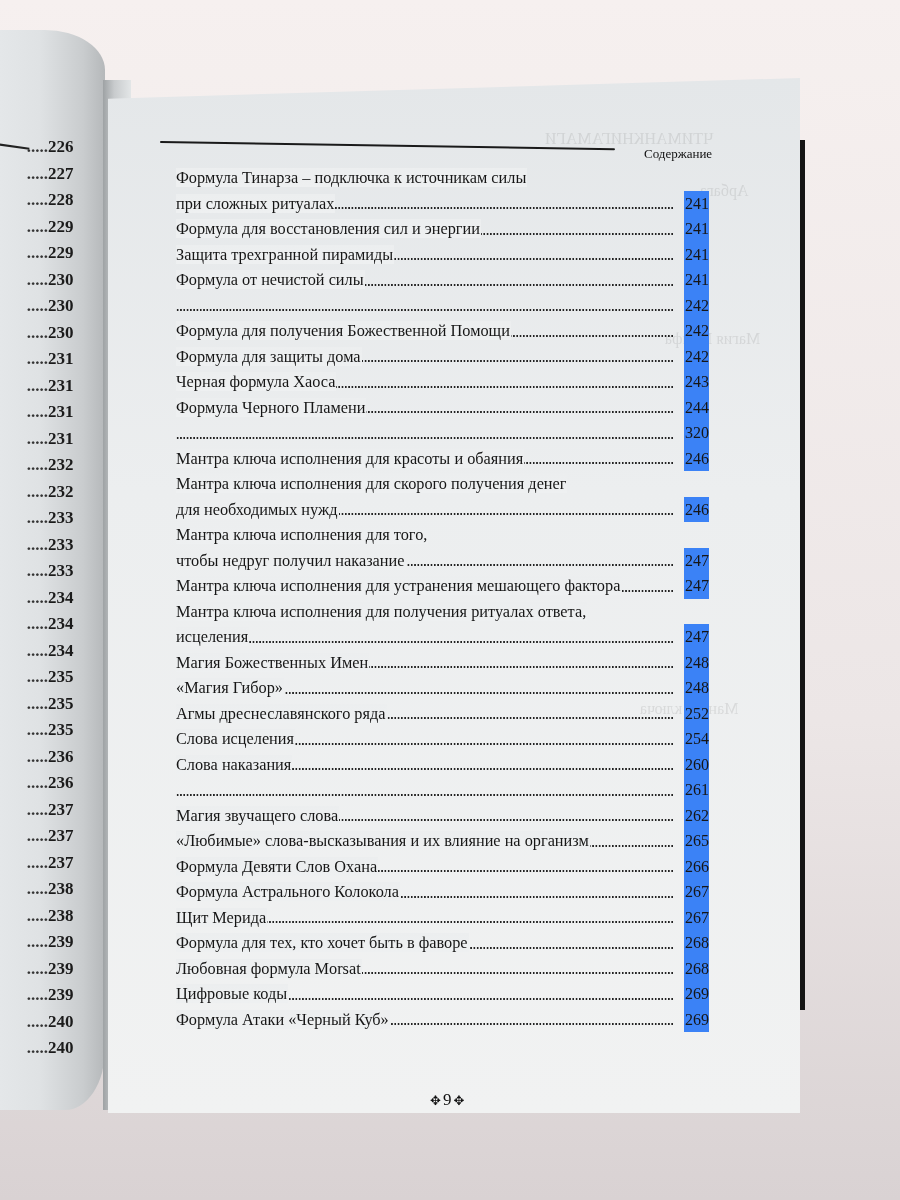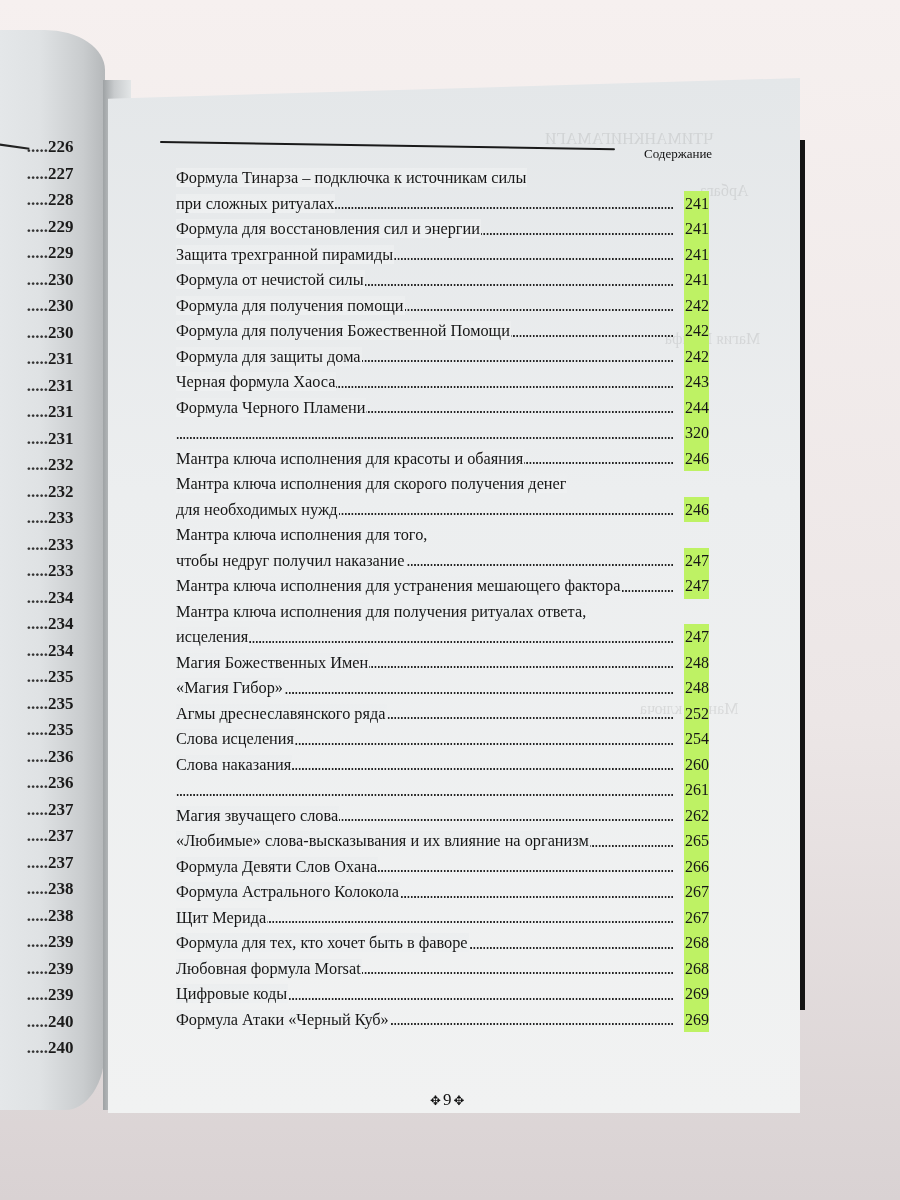--- a/index.html
+++ b/index.html
@@ -61,21 +61,21 @@
     position:absolute; left:0; right:36px; bottom:7px; height:2px;
     background-image: radial-gradient(circle, #222 0.8px, transparent 1px);
     background-size:3.3px 2px; background-repeat: repeat-x; z-index:1;
   }
   .toc-row .mask {
     position:relative; z-index:2;
     background: linear-gradient(180deg, rgba(236,238,239,1), rgba(238,240,241,1));
   }
   .toc-row .p {
     position:absolute; right:0; top:0; z-index:2; font-size:16px;
-    background:#bef264; padding-left:1px;
+    background:#3b82f6; padding-left:1px;
   }
   .page-num {
     position:absolute; left:428px; top:1090px; font-size:17px; color:#111;
   }
   .page-num .orn { font-size:13px; margin:0 2px; }
 </style>
 </head>
 <body>
 
 <div class="left-page">
@@ -130,21 +130,21 @@
 
 <div class="header-rule"></div>
 <div class="header-title">Содержание</div>
 
 <div class="toc" id="toc">
     <div class="toc-row"><span class="t mask">Формула Тинарза – подключка к источникам силы</span></div>
     <div class="toc-row"><span class="dots"></span><span class="t mask">при сложных ритуалах</span><span class="p">241</span></div>
     <div class="toc-row"><span class="dots"></span><span class="t mask">Формула для восстановления сил и энергии</span><span class="p">241</span></div>
     <div class="toc-row"><span class="dots"></span><span class="t mask">Защита трехгранной пирамиды</span><span class="p">241</span></div>
     <div class="toc-row"><span class="dots"></span><span class="t mask">Формула от нечистой силы</span><span class="p">241</span></div>
-    <div class="toc-row"><span class="dots"></span><span class="t mask">Формула для получения помощи</span><span class="p">242</span></div>
+    <div class="toc-row"><span class="dots"></span><span class="p">242</span></div>
     <div class="toc-row"><span class="dots"></span><span class="t mask">Формула для получения Божественной Помощи</span><span class="p">242</span></div>
     <div class="toc-row"><span class="dots"></span><span class="t mask">Формула для защиты дома</span><span class="p">242</span></div>
     <div class="toc-row"><span class="dots"></span><span class="t mask">Черная формула Хаоса</span><span class="p">243</span></div>
     <div class="toc-row"><span class="dots"></span><span class="t mask">Формула Черного Пламени</span><span class="p">244</span></div>
     <div class="toc-row"><span class="dots"></span><span class="p">320</span></div>
     <div class="toc-row"><span class="dots"></span><span class="t mask">Мантра ключа исполнения для красоты и обаяния</span><span class="p">246</span></div>
     <div class="toc-row"><span class="t mask">Мантра ключа исполнения для скорого получения денег</span></div>
     <div class="toc-row"><span class="dots"></span><span class="t mask">для необходимых нужд</span><span class="p">246</span></div>
     <div class="toc-row"><span class="t mask">Мантра ключа исполнения для того,</span></div>
     <div class="toc-row"><span class="dots"></span><span class="t mask">чтобы недруг получил наказание</span><span class="p">247</span></div>

